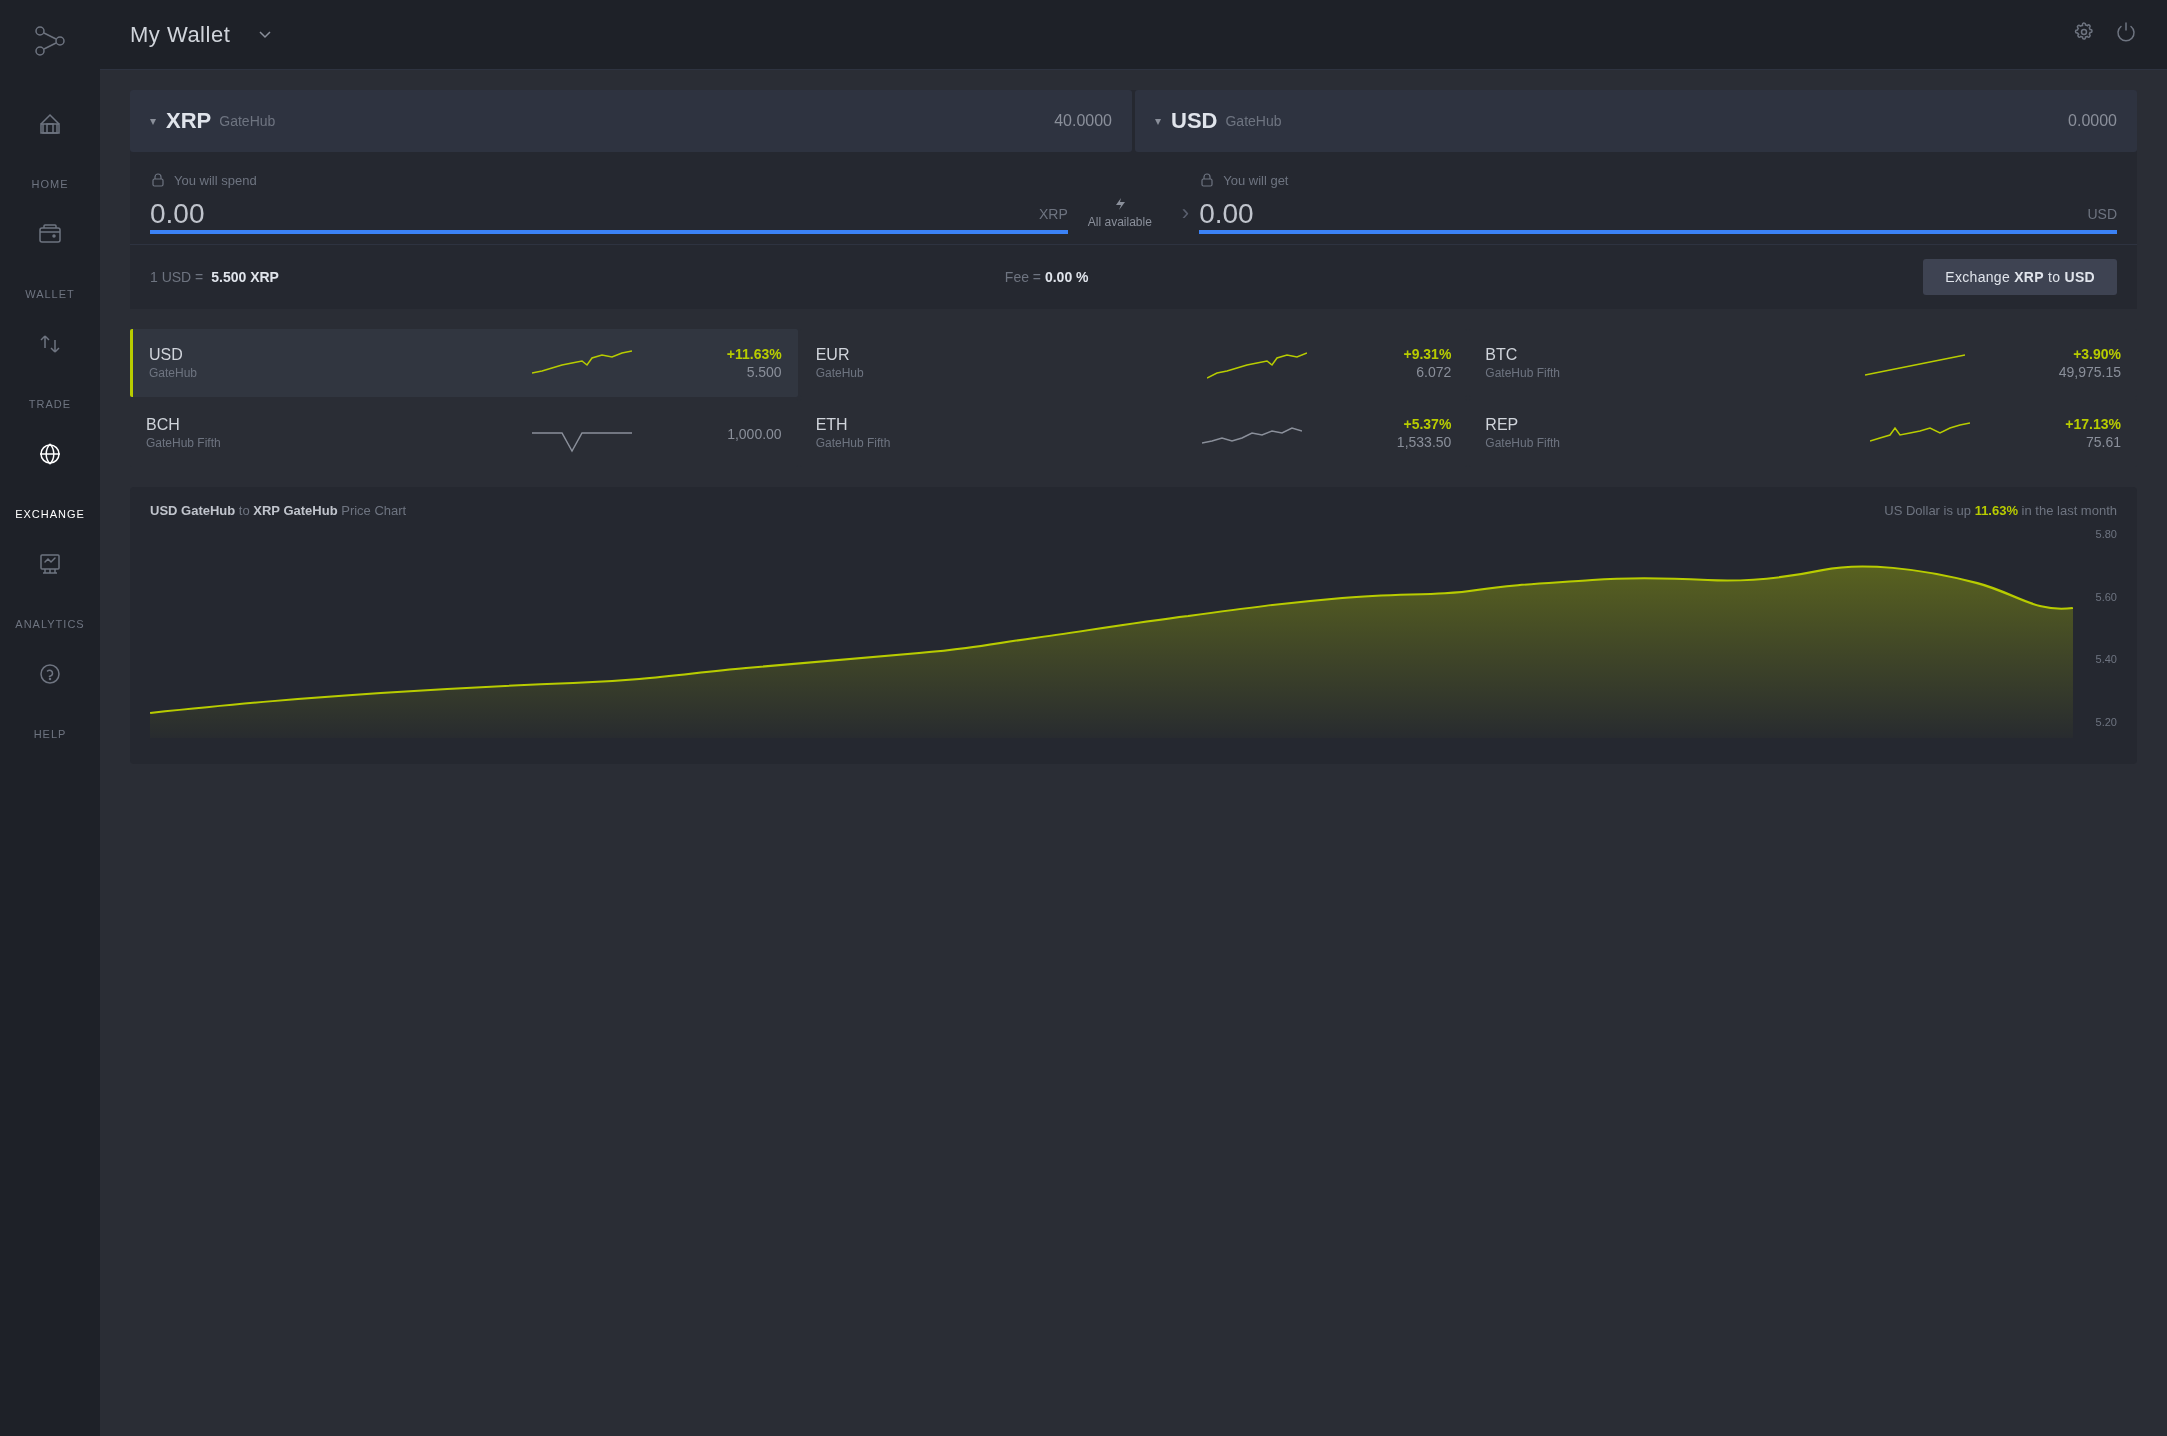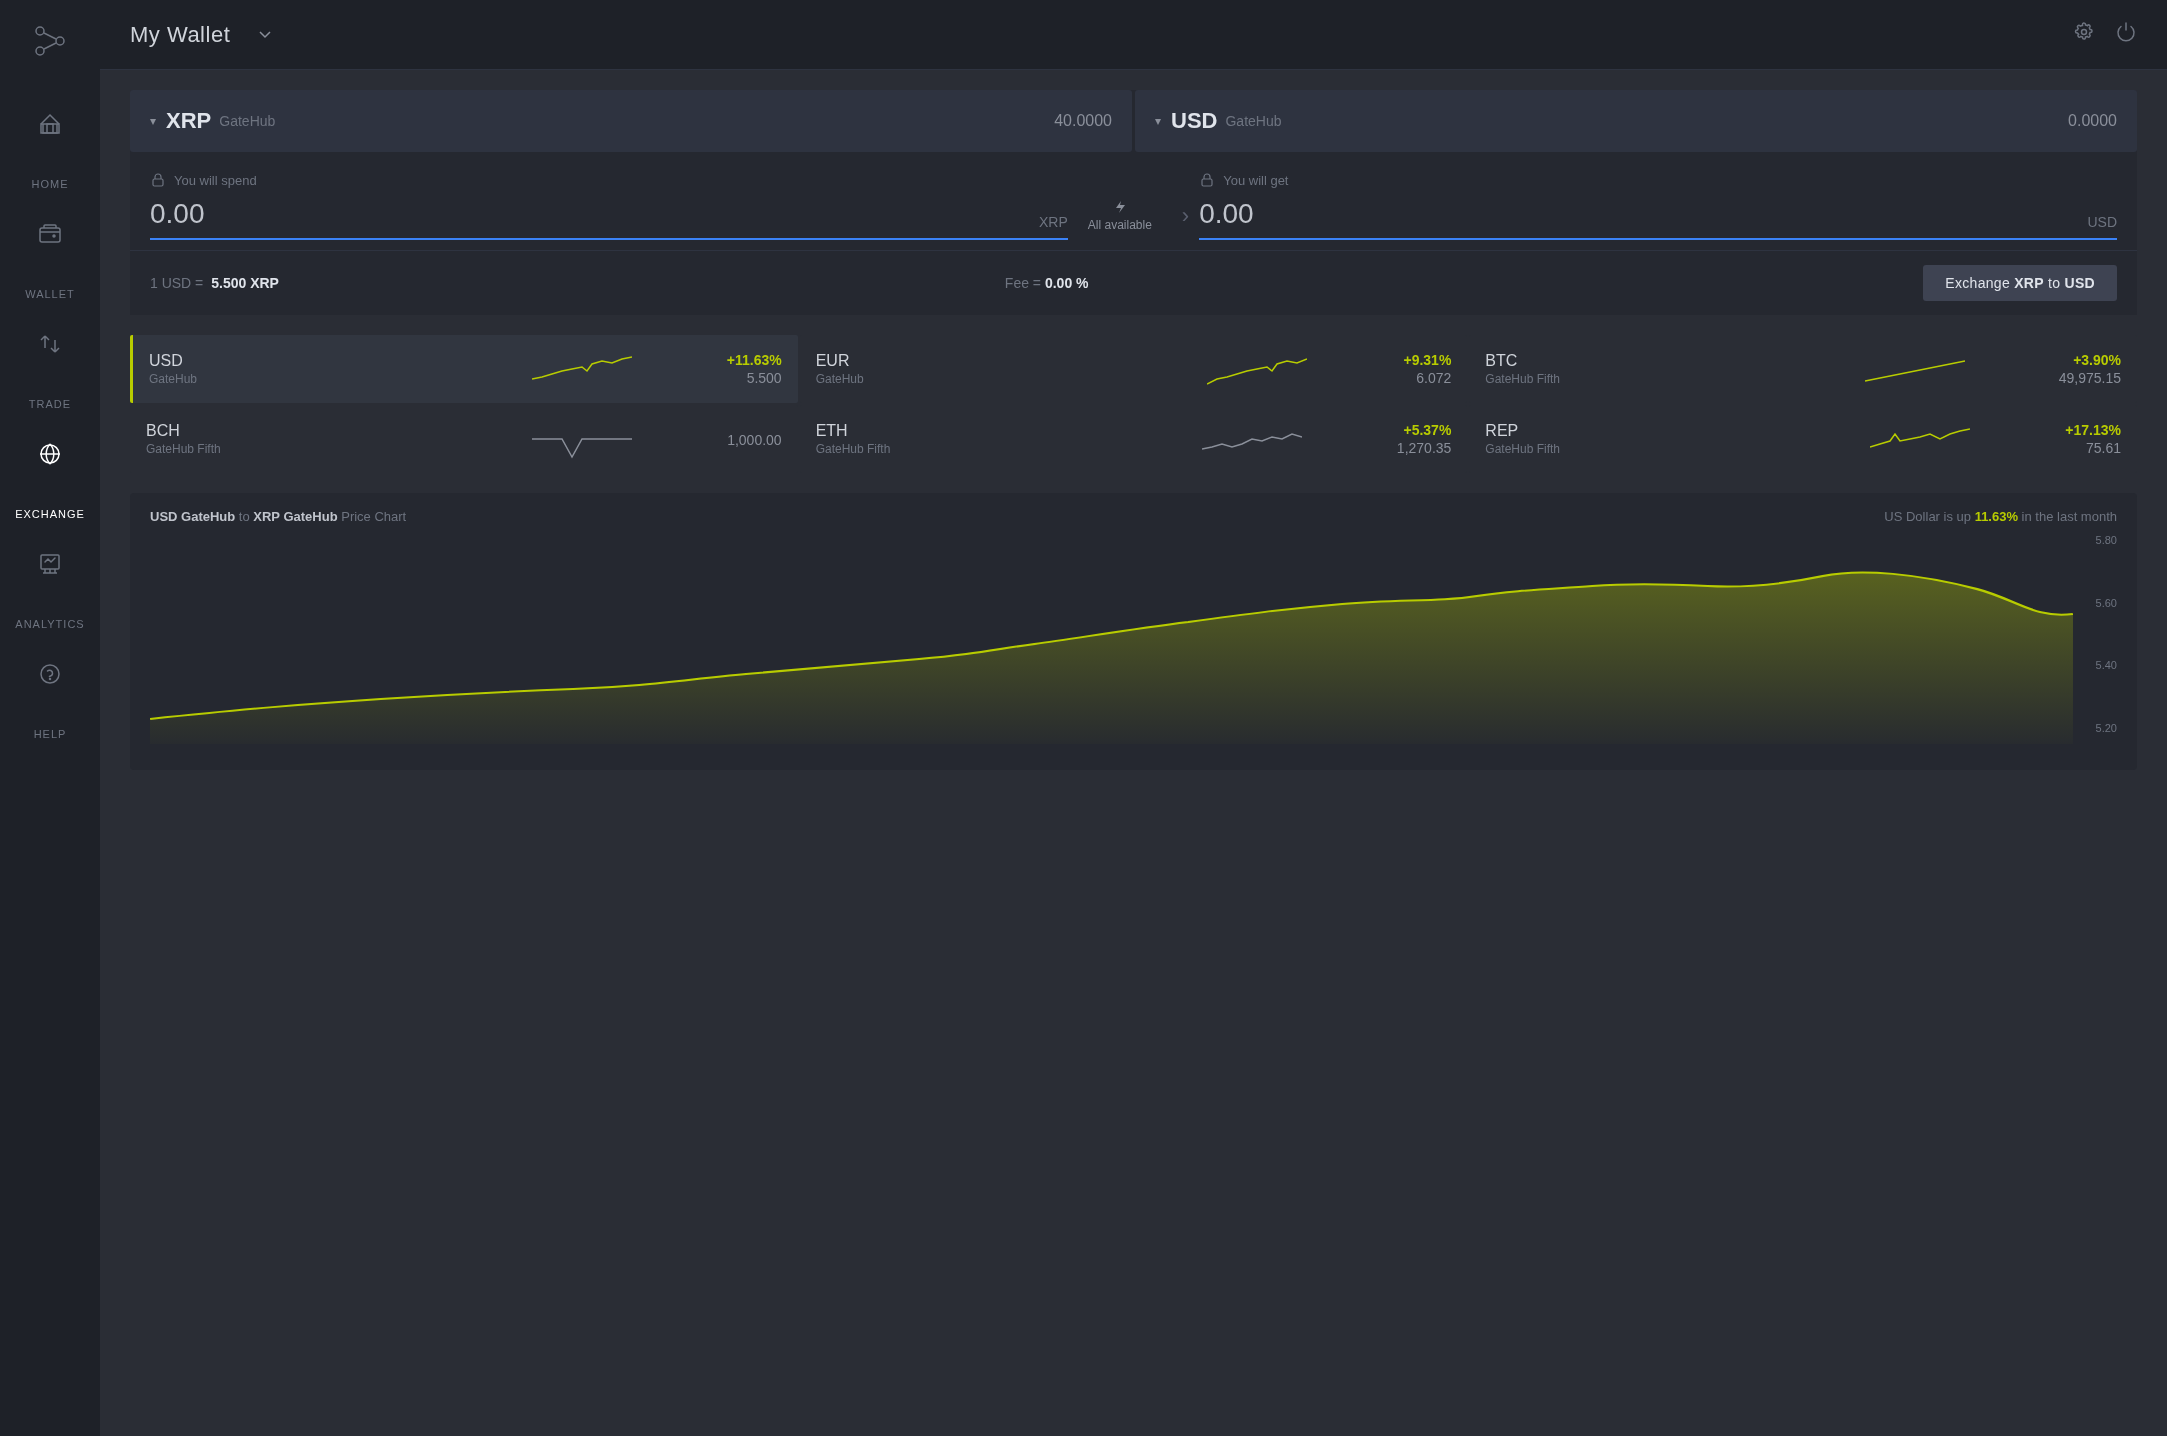--- a/index.html
+++ b/index.html
@@ -157,23 +157,22 @@
     .exchange-input-label {
       display: flex;
       align-items: center;
       gap: 8px;
       color: #6e7480;
       font-size: 13px;
       margin-bottom: 10px;
     }
     .exchange-input-wrapper {
       display: flex;
-      align-items: flex-end;
-      border-bottom: 2px solid #3b82f6;
-      padding-bottom: 8px;
+      align-items: center;
+      border-bottom: 4px solid #3b82f6;
     }
     .exchange-input {
       background: transparent;
       border: none;
       outline: none;
       color: #c0c4cc;
       font-size: 28px;
       font-weight: 300;
       flex: 1;
       width: 100%;
@@ -593,21 +592,21 @@
           <div class="market-name">ETH</div>
           <div class="market-issuer">GateHub Fifth</div>
         </div>
         <div class="market-chart">
           <svg class="sparkline" viewBox="0 0 100 40" preserveAspectRatio="none">
             <polyline points="0,30 10,28 20,25 30,28 40,25 50,20 60,22 70,18 80,20 90,15 100,18" fill="none" stroke="#8a8f9a" stroke-width="1.5"></polyline>
           </svg>
         </div>
         <div class="market-values">
           <div class="market-change">+5.37%</div>
-          <div class="market-price">1,270.35</div>
+          <div class="market-price">1,533.50</div>
         </div>
       </div>
 
       <div class="market-row">
         <div class="market-info">
           <div class="market-name">REP</div>
           <div class="market-issuer">GateHub Fifth</div>
         </div>
         <div class="market-chart">
           <svg class="sparkline" viewBox="0 0 100 40" preserveAspectRatio="none">

